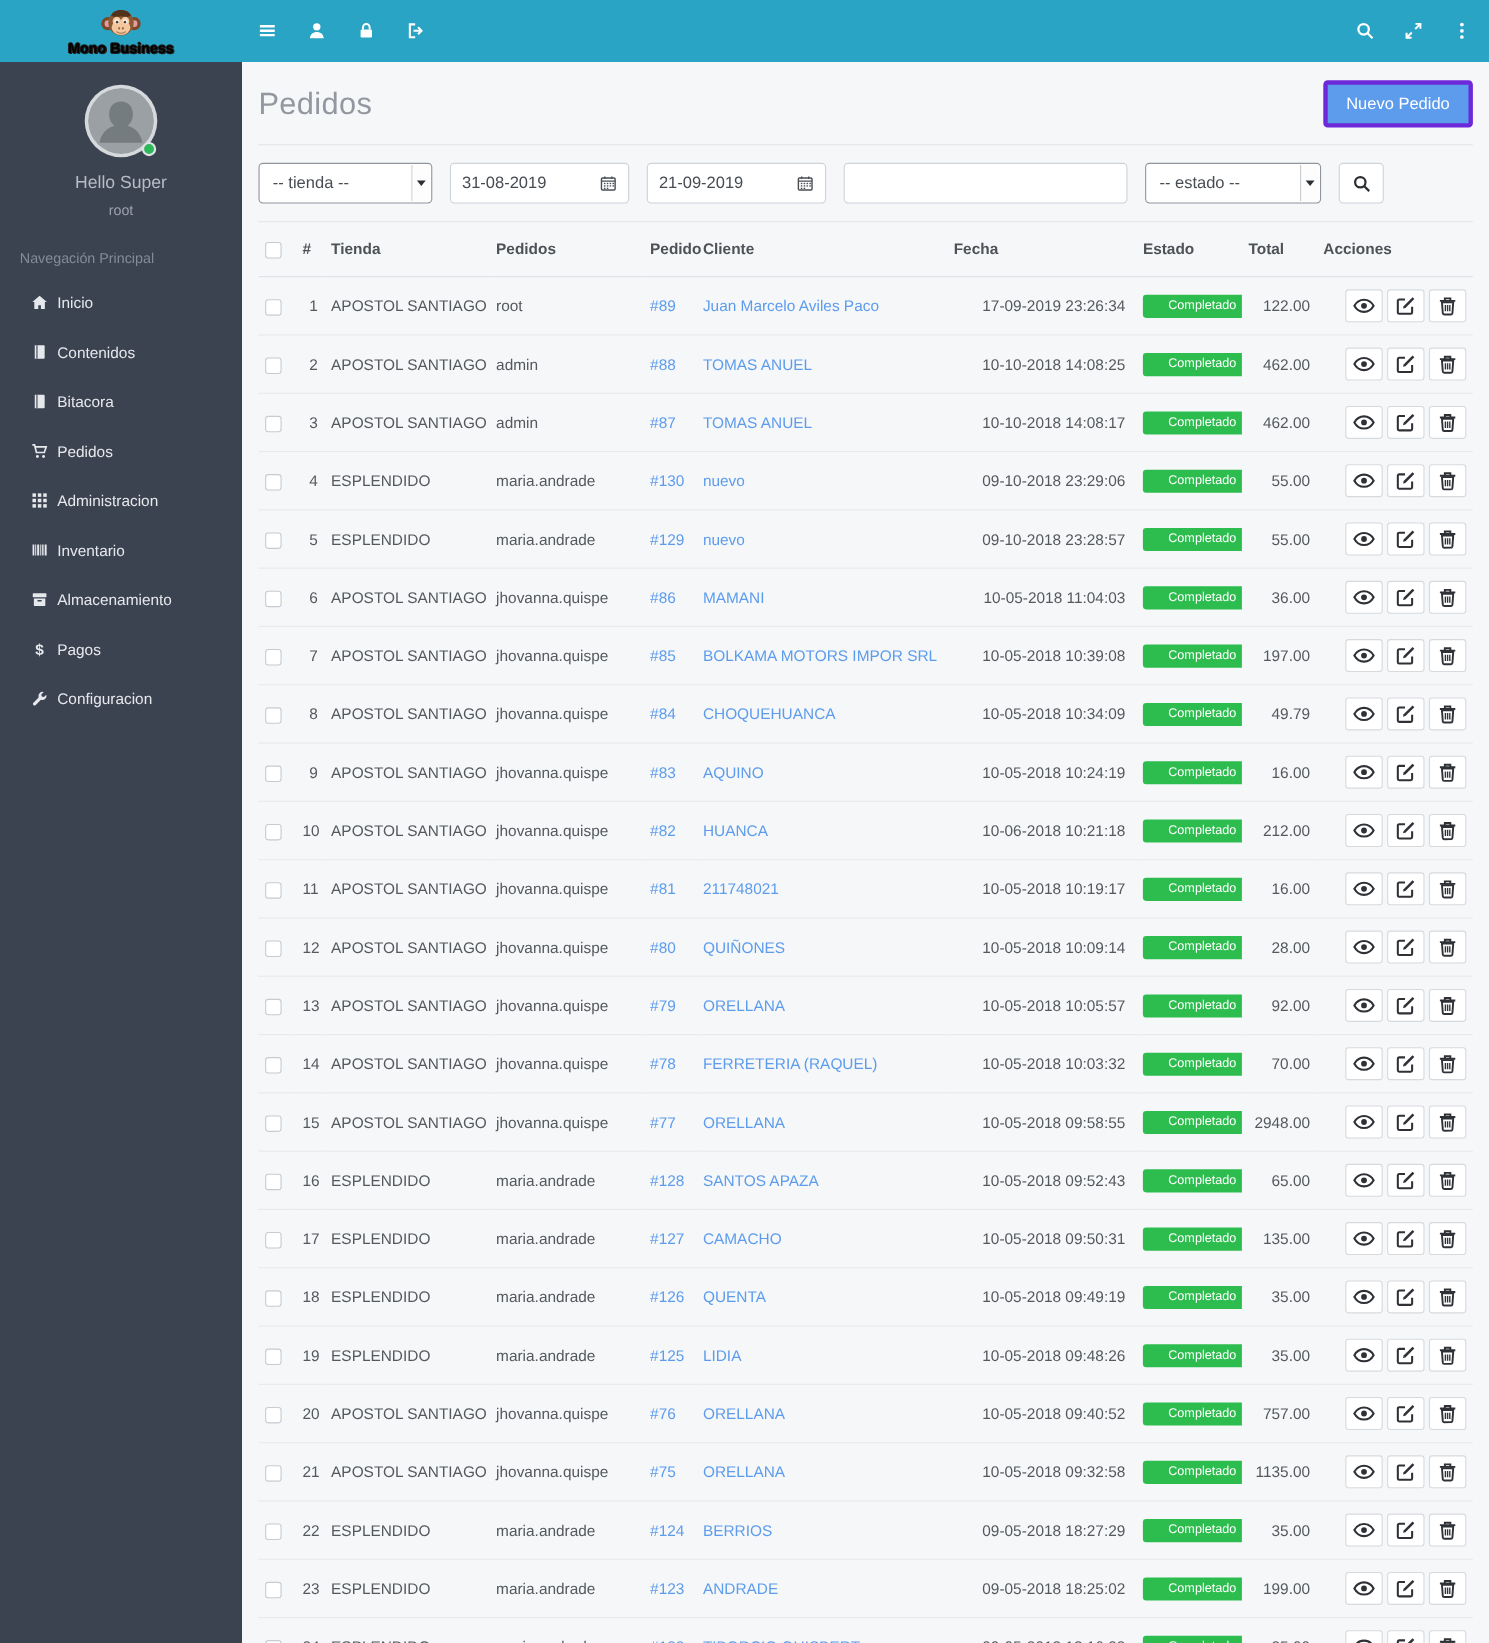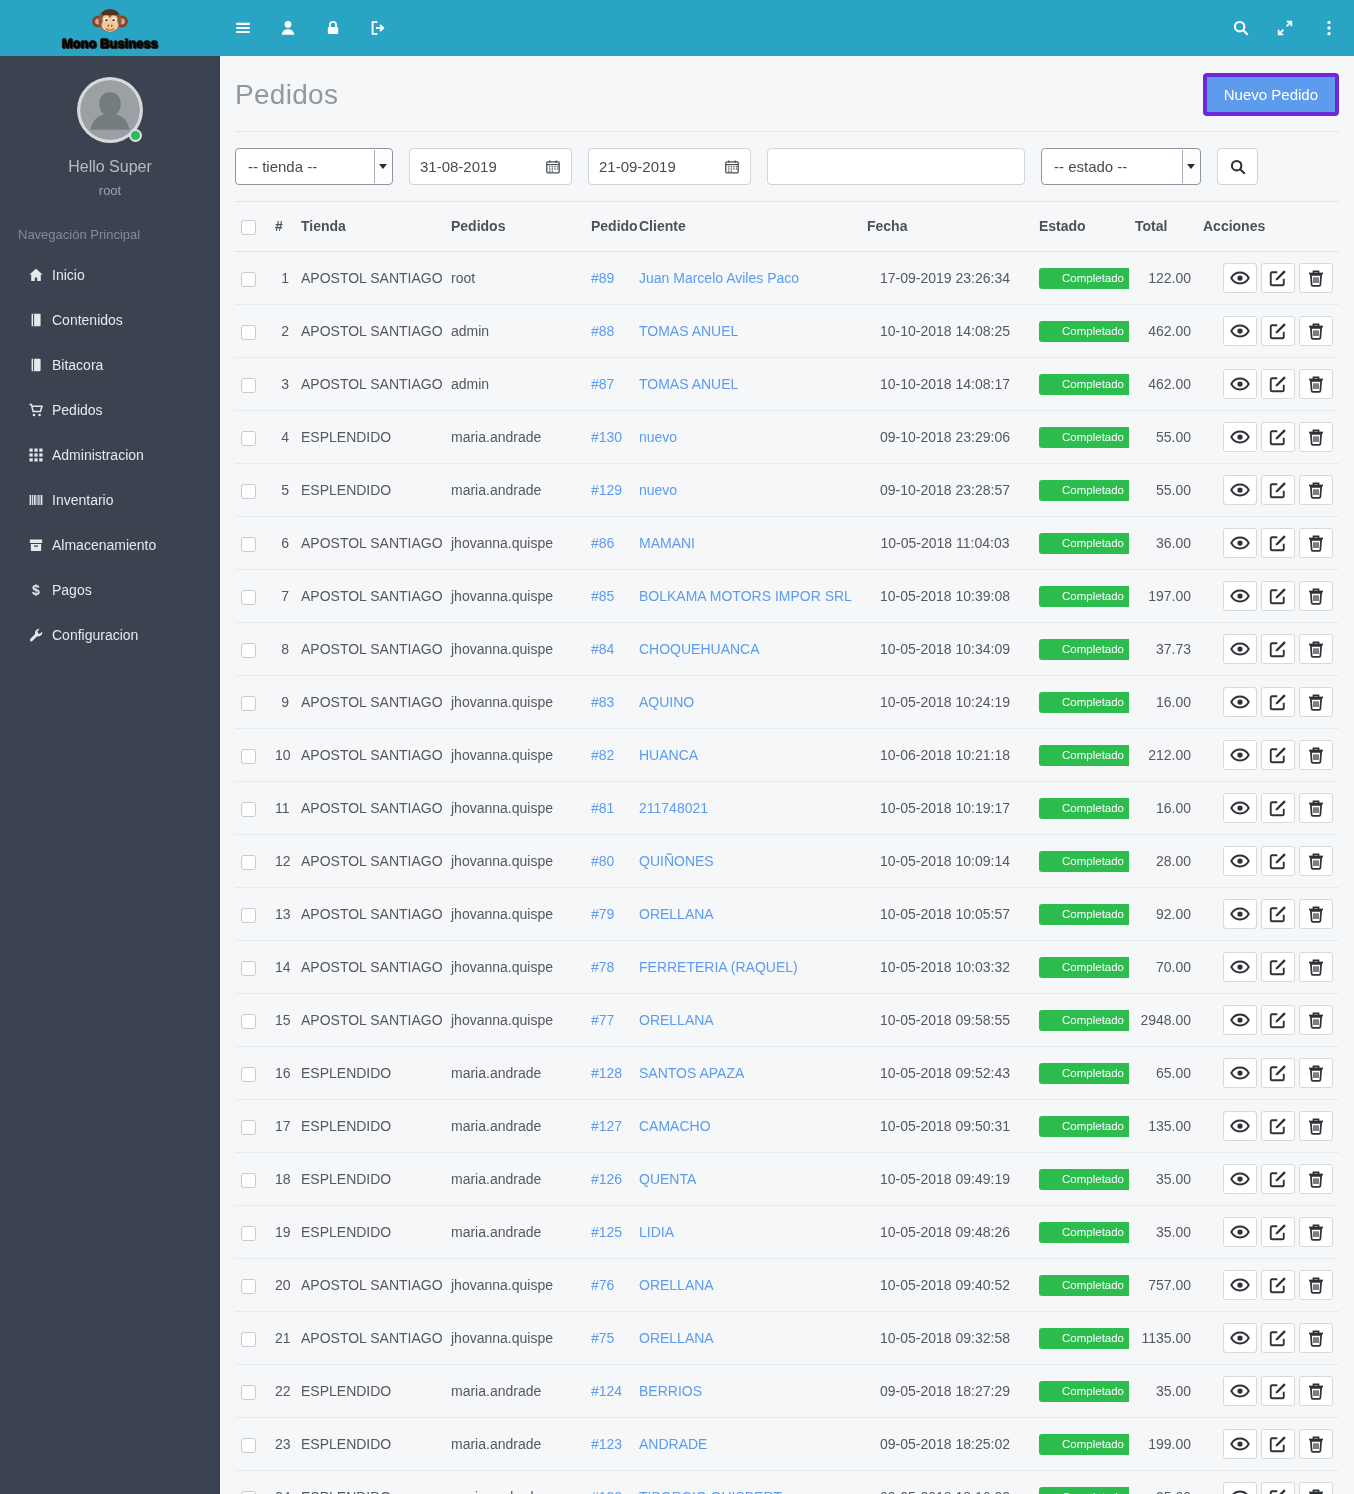--- a/index.html
+++ b/index.html
@@ -66,21 +66,21 @@
   table.orders{width:100%;border-collapse:collapse;margin-top:4px;table-layout:fixed}
   .orders th{border-top:1px solid #e3e7ea;border-bottom:1px solid #dde2e6;padding:16px 6px;
     font-size:14px;color:#4e5257;text-align:left;font-weight:bold}
   .orders td{border-bottom:1px solid var(--row-border);padding:11px 6px;font-size:14px;
     color:var(--cell-text);line-height:20px;overflow:hidden;white-space:nowrap}
   .col-check{width:34px}.col-num{width:26px;text-align:right}
   .col-tienda{width:150px}.col-usuario{width:140px}
   .col-pedido{width:48px;}
   .col-cliente{width:228px;padding-left:24px}
   .col-fecha{width:172px}
-  td.col-fecha{text-align:center;padding-right:10px}
+  td.col-fecha{text-align:right;padding-right:10px}
   .col-estado{width:96px;padding-left:14px}
   .col-total{width:68px;text-align:right}
   .col-acciones{width:142px}
   td.col-acciones{text-align:right;overflow:visible}
   a.tbl-link{color:var(--blue);text-decoration:none;cursor:pointer}
   .badge{display:inline-block;background:var(--green);color:#fff;font-size:11.5px;
     padding:4px 23px;border-radius:3px;line-height:1.1}
   .checkbox{display:inline-block;width:15px;height:15px;border:1px solid #c6ccd2;border-radius:3px;
     background:#fff;cursor:pointer;vertical-align:middle}
   .act-btn{display:inline-flex;align-items:center;justify-content:center;width:34px;height:30px;
@@ -609,21 +609,21 @@
         </tr>
         <tr>
           <td class="col-check"><span class="checkbox"></span></td>
           <td class="col-num">8</td>
           <td class="col-tienda">APOSTOL SANTIAGO</td>
           <td class="col-usuario">jhovanna.quispe</td>
           <td class="col-pedido"><a class="tbl-link" href="#">#84</a></td>
           <td class="col-cliente"><a class="tbl-link" href="#">CHOQUEHUANCA</a></td>
           <td class="col-fecha">10-05-2018 10:34:09</td>
           <td class="col-estado"><span class="badge">Completado</span></td>
-          <td class="col-total">37.73</td>
+          <td class="col-total">49.79</td>
           <td class="col-acciones"><button class="act-btn">
               <span style="display: inline-flex;">
                 <svg viewBox="0 0 16 16" style="width: 100%; height: 100%;">
                   <path d="M8 3.6C4.8 3.6 2.2 5.8 1 8c1.2 2.2 3.8 4.4 7 4.4S13.8 10.2 15 8c-1.2-2.2-3.8-4.4-7-4.4z" fill="none" stroke="currentColor" stroke-width="1.5"></path>
                   <circle cx="8" cy="8" r="2.1" fill="currentColor"></circle>
                 </svg>
               </span>
             </button><button class="act-btn">
               <span style="display: inline-flex;">
                 <svg viewBox="0 0 16 16" style="width: 100%; height: 100%;">

